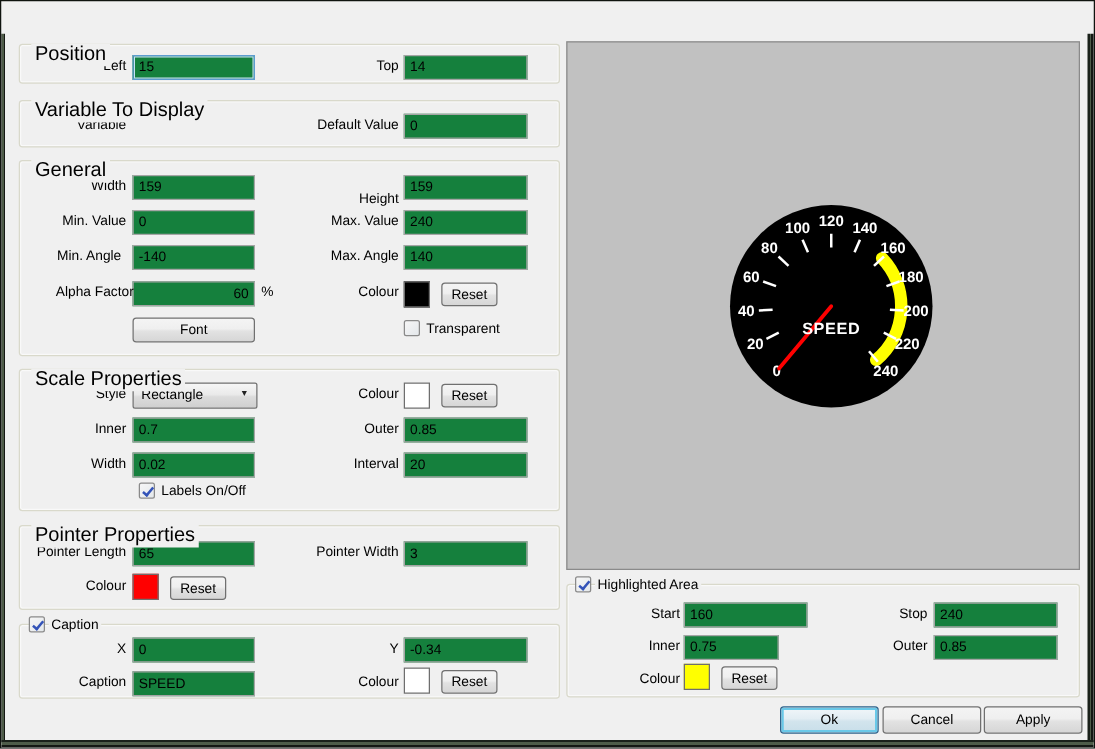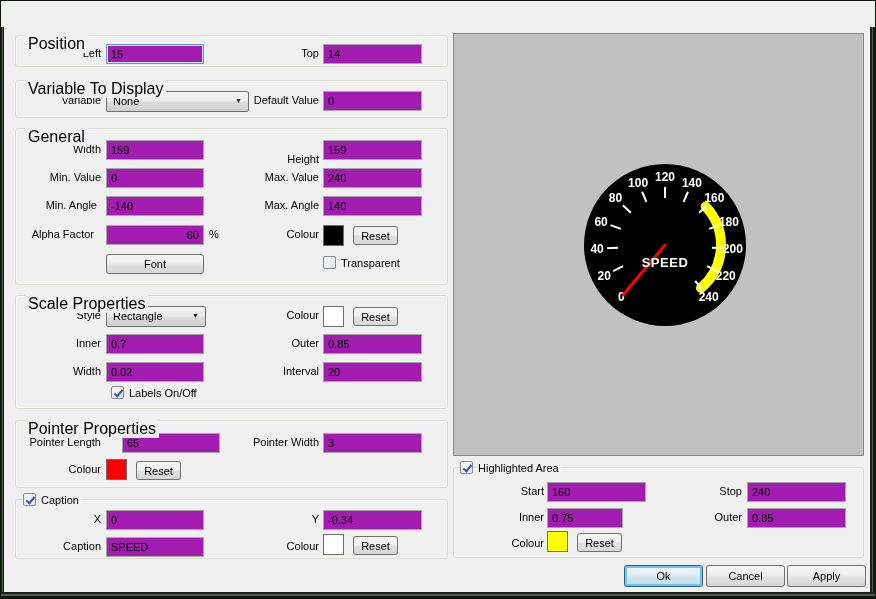--- a/index.html
+++ b/index.html
@@ -24,21 +24,21 @@
   .frame-bottom{position:absolute;left:0;bottom:0;width:100%;height:6px;
     background:linear-gradient(to bottom,#1A211A 0 2px,#4E5C49 2px 4px,#141813 4px);}
   
   .grp{position:absolute;border:1px solid #D9D9CB;border-radius:3px;box-sizing:border-box;
        box-shadow:0 0 0 1px rgba(255,255,255,0.6) inset;}
   .grp-label{position:absolute;font-size:16px;color:#000;background:#F0F0F0;padding:0 3px;
        white-space:nowrap;z-index:3;margin-top:6px;}
   
   .lbl{position:absolute;font-size:11px;color:#000;text-align:right;white-space:nowrap;z-index:2;}
   
-  .txt{position:absolute;height:20px;border:1px solid #A5A5A5;background:#a21caf;
+  .txt{position:absolute;height:20px;border:1px solid #A5A5A5;background:#15803d;
        font-family:"Liberation Sans",sans-serif;font-size:11px;color:#000;
        padding:0 4px;box-sizing:border-box;border-radius:0;outline:none;}
   .txt.focus{border:1px solid #5C9CCF;box-shadow:0 0 0 1px #C6E2F5 inset;}
   .txt.ra{text-align:right;}
   
   .combo{position:absolute;height:21px;border:1px solid #707070;border-radius:2px;box-sizing:border-box;
        background:linear-gradient(to bottom,#F6F6F6,#EAEAEA 45%,#DCDCDC 55%,#CFCFCF);
        font-size:11px;color:#000;cursor:default;}
   .combo .combo-text{position:absolute;left:6px;top:3px;}
   .combo .combo-arrow{position:absolute;right:6px;top:5px;font-size:7px;color:#222;}
@@ -73,42 +73,38 @@
   <div class="grp" style="left:14px;top:34px;width:433px;height:32px;"></div>
   <span class="grp-label" style="left:24px;top:28px;">Position</span>
   <span class="lbl" style="left:40px;top:46px;width:60px;">Left</span>
   <input class="txt focus" style="left: 105px; top: 43px; width: 98px;" value="15">
   <span class="lbl" style="left:250px;top:46px;width:68px;">Top</span>
   <input class="txt" style="left: 322px; top: 43px; width: 99px;" value="14">
 
   <div class="grp" style="left:14px;top:79px;width:433px;height:38px;"></div>
   <span class="grp-label" style="left:24px;top:73px;">Variable To Display</span>
   <span class="lbl" style="left:30px;top:93px;width:70px;">Variable</span>
-  <div class="combo" style="left:105px;top:90px;width:143px;">
-    <span class="combo-text">None</span>
-    <span class="combo-arrow">▼</span>
-  </div>
   <span class="lbl" style="left:230px;top:93px;width:88px;">Default Value</span>
   <input class="txt" style="left: 322px; top: 90px; width: 99px;" value="0">
 
   <div class="grp" style="left:14px;top:127px;width:433px;height:157px;"></div>
   <span class="grp-label" style="left:24px;top:121px;">General</span>
   <span class="lbl" style="left:20px;top:142px;width:80px;">Width</span>
   <input class="txt" style="left: 105px; top: 139px; width: 98px;" value="159">
   <span class="lbl" style="left:238px;top:152px;width:80px;">Height</span>
   <input class="txt" style="left: 322px; top: 139px; width: 99px;" value="159">
   <span class="lbl" style="left:20px;top:170px;width:80px;">Min. Value</span>
   <input class="txt" style="left: 105px; top: 167px; width: 98px;" value="0">
   <span class="lbl" style="left:238px;top:170px;width:80px;">Max. Value</span>
   <input class="txt" style="left: 322px; top: 167px; width: 99px;" value="240">
   <span class="lbl" style="left:16px;top:198px;width:80px;text-align:right;">Min. Angle</span>
   <input class="txt" style="left: 105px; top: 195px; width: 98px;" value="-140">
   <span class="lbl" style="left:238px;top:198px;width:80px;">Max. Angle</span>
   <input class="txt" style="left: 322px; top: 195px; width: 99px;" value="140">
-  <span class="lbl" style="left:8px;top:227px;width:85px;">Alpha Factor</span>
+  <span class="lbl" style="left:21px;top:227px;width:85px;">Alpha Factor</span>
   <input class="txt ra" style="left: 105px; top: 224px; width: 98px;" value="60">
   <span class="pct" style="left:208px;top:227px;">%</span>
   <span class="lbl" style="left:238px;top:227px;width:80px;">Colour</span>
   <span class="swatch" style="left: 322px; top: 224px; background: rgb(0, 0, 0);"></span>
   <button class="btn" style="left:352px;top:225px;width:45px;height:19px;">Reset</button>
   <button class="btn" style="left:105px;top:253px;width:98px;height:20px;">Font</button>
   <span class="cb" style="left:322px;top:255px;"></span>
   <span class="cb-label" style="left:338px;top:256px;">Transparent</span>
 
   <div class="grp" style="left:14px;top:294px;width:433px;height:114px;"></div>
@@ -128,21 +124,21 @@
   <span class="lbl" style="left:20px;top:364px;width:80px;">Width</span>
   <input class="txt" style="left: 105px; top: 361px; width: 98px;" value="0.02">
   <span class="lbl" style="left:238px;top:364px;width:80px;">Interval</span>
   <input class="txt" style="left: 322px; top: 361px; width: 99px;" value="20">
   <span class="cb checked" style="left:110px;top:385px;"></span>
   <span class="cb-label" style="left:126px;top:386px;">Labels On/Off</span>
 
   <div class="grp" style="left:14px;top:419px;width:433px;height:68px;"></div>
   <span class="grp-label" style="left:24px;top:413px;">Pointer Properties</span>
   <span class="lbl" style="left:12px;top:435px;width:88px;">Pointer Length</span>
-  <input class="txt" style="left: 105px; top: 432px; width: 98px; margin-left: 16px;" value="65">
+  <input class="txt" style="left: 105px; top: 432px; width: 98px;" value="65">
   <span class="lbl" style="left:230px;top:435px;width:88px;">Pointer Width</span>
   <input class="txt" style="left: 322px; top: 432px; width: 99px;" value="3">
   <span class="lbl" style="left:20px;top:462px;width:80px;">Colour</span>
   <span class="swatch" style="left: 105px; top: 458px; background: rgb(255, 0, 0);"></span>
   <button class="btn" style="left:135px;top:460px;width:45px;height:19px;">Reset</button>
 
   <div class="grp" style="left:14px;top:498px;width:433px;height:60px;"></div>
   <span class="cb checked" style="left:22px;top:492px;"></span>
   <span class="cb-label" style="left:38px;top:493px;">Caption</span>
   <span class="lbl" style="left:20px;top:512px;width:80px;">X</span>

